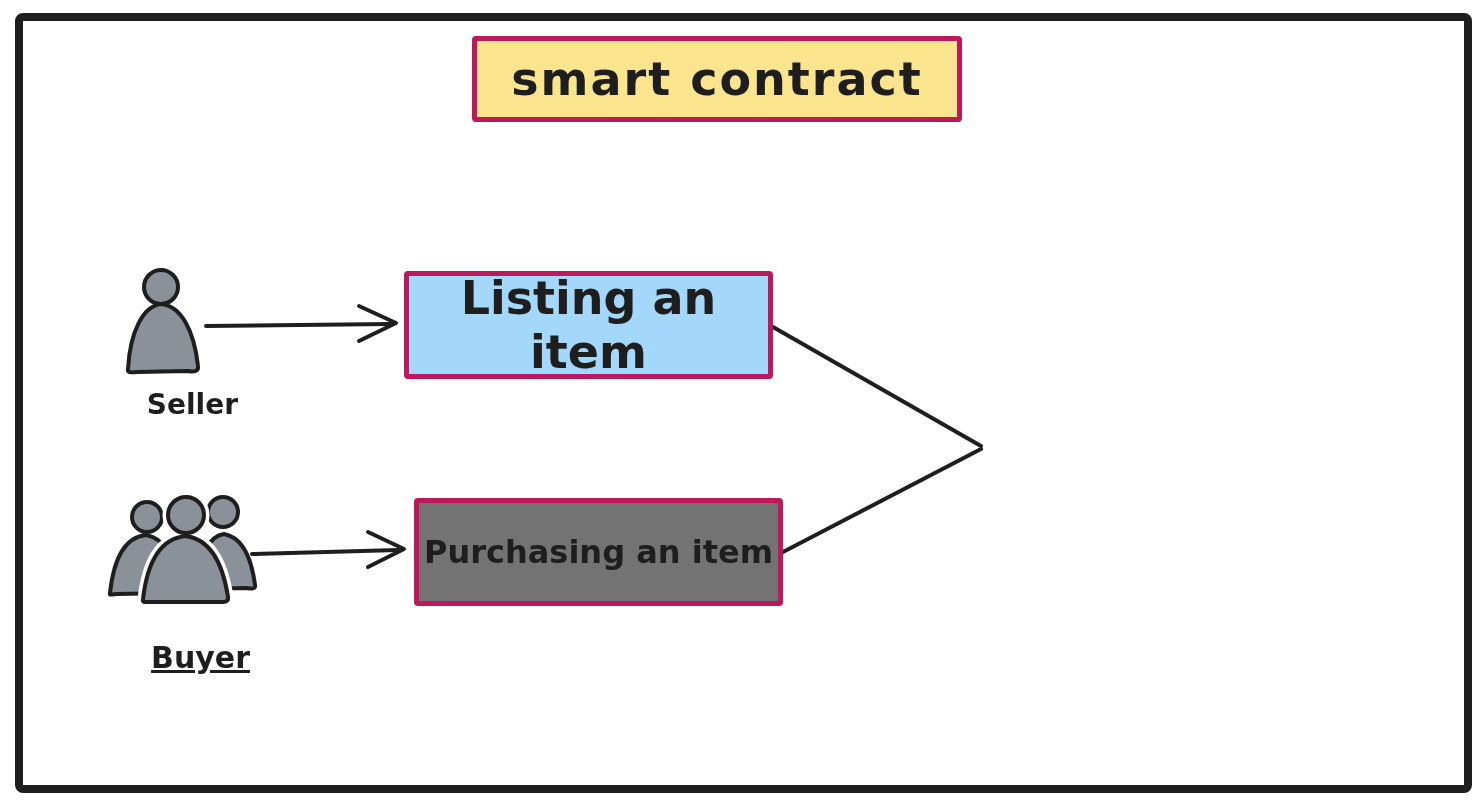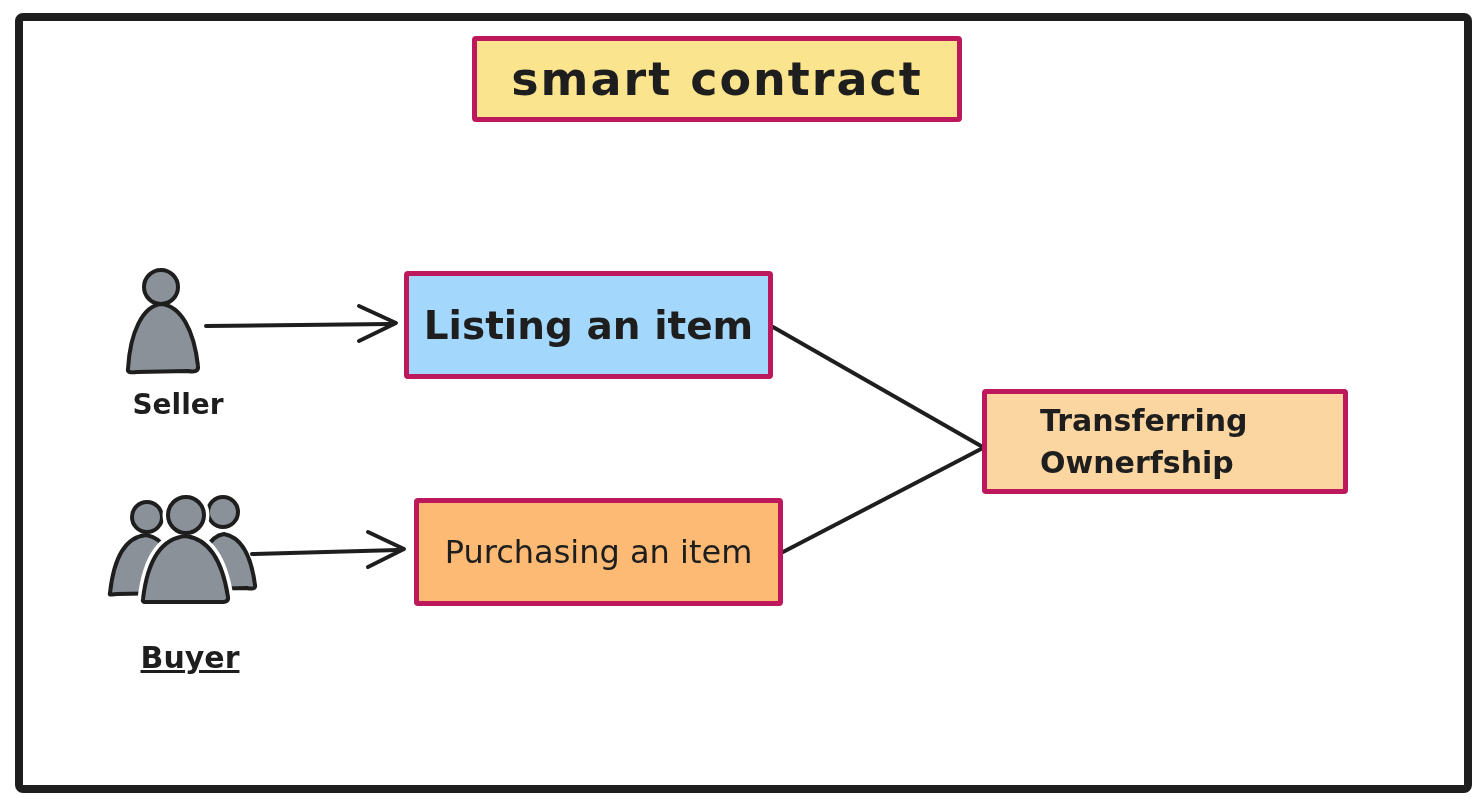--- a/index.html
+++ b/index.html
@@ -28,38 +28,38 @@
     text-align:center;
   }
   .node-title{
     left:472px;top:36px;width:490px;height:86px;
     background:#fae48e;
     font-size:46px;font-weight:bold;letter-spacing:2px;
   }
   .node-listing{
     left:404px;top:271px;width:369px;height:108px;
     background:#a3d7fb;
-    font-size:39px;font-weight:600;
+    font-size:46px;font-weight:600;
   }
   .node-purchasing{
     left:414px;top:498px;width:369px;height:108px;
-    background:#fdba74;
-    font-size:32px;font-weight:400;
+    background:#737373;
+    font-size:32px;font-weight:700;
   }
   .node-transferring{
     left:982px;top:389px;width:366px;height:105px;
     background:#fcd6a1;
     font-size:30px;font-weight:600;
   }
   .node-transferring .wrap-label{
     display:inline-block;max-width:250px;text-align:left;line-height:42px;
   }
   .actor-label{
     position:absolute;
-    width:120px;text-align:center;
+    width:120px;text-align:right;
     font-size:28px;font-weight:600;
   }
   .label-seller{left:118px;top:388px;}
   .label-buyer{left:130px;top:640px;font-size:30px;text-decoration:underline;}
 </style>
 </head>
 <body>
 
 <div class="stage">
 
@@ -114,20 +114,17 @@
   </div>
 
   <div class="node node-listing">
     <span>Listing an item</span>
   </div>
 
   <div class="node node-purchasing">
     <span>Purchasing an item</span>
   </div>
 
-  <div class="node node-transferring">
-    <span class="wrap-label">Transferring Ownerfship</span>
-  </div>
 
   <div class="actor-label label-seller">Seller</div>
   <div class="actor-label label-buyer">Buyer</div>
 
 </div>
 
 </body></html>

